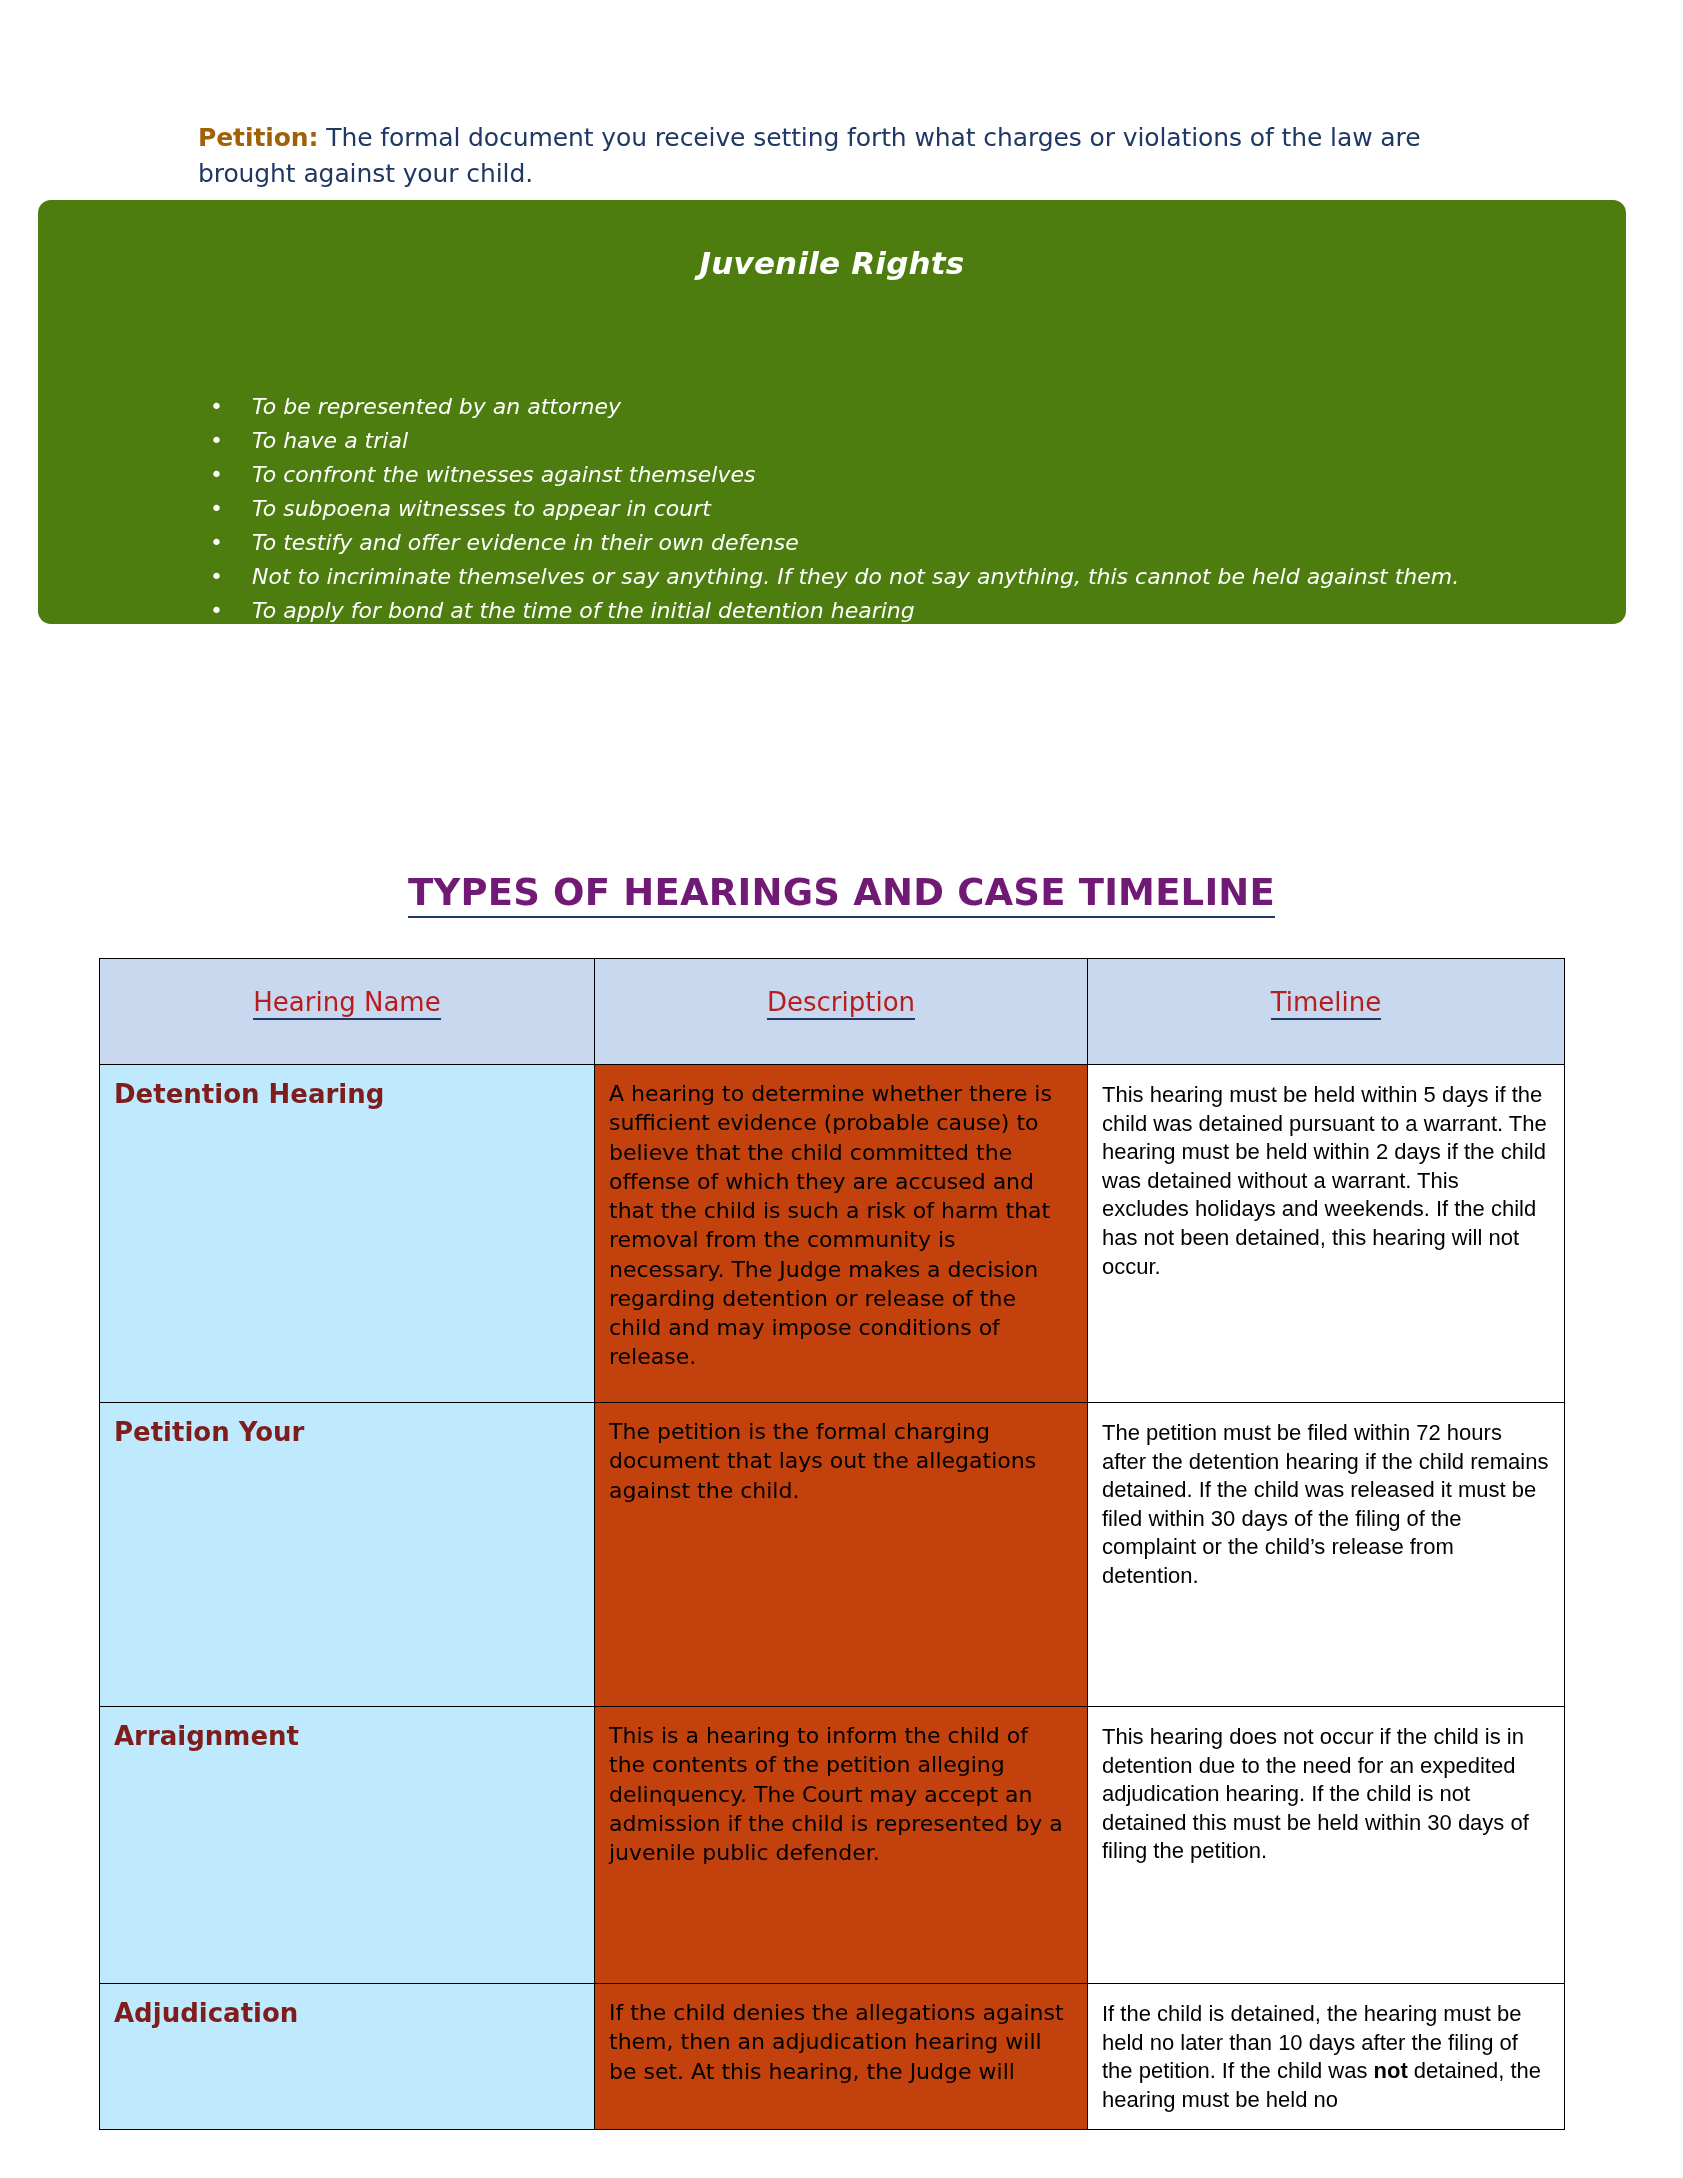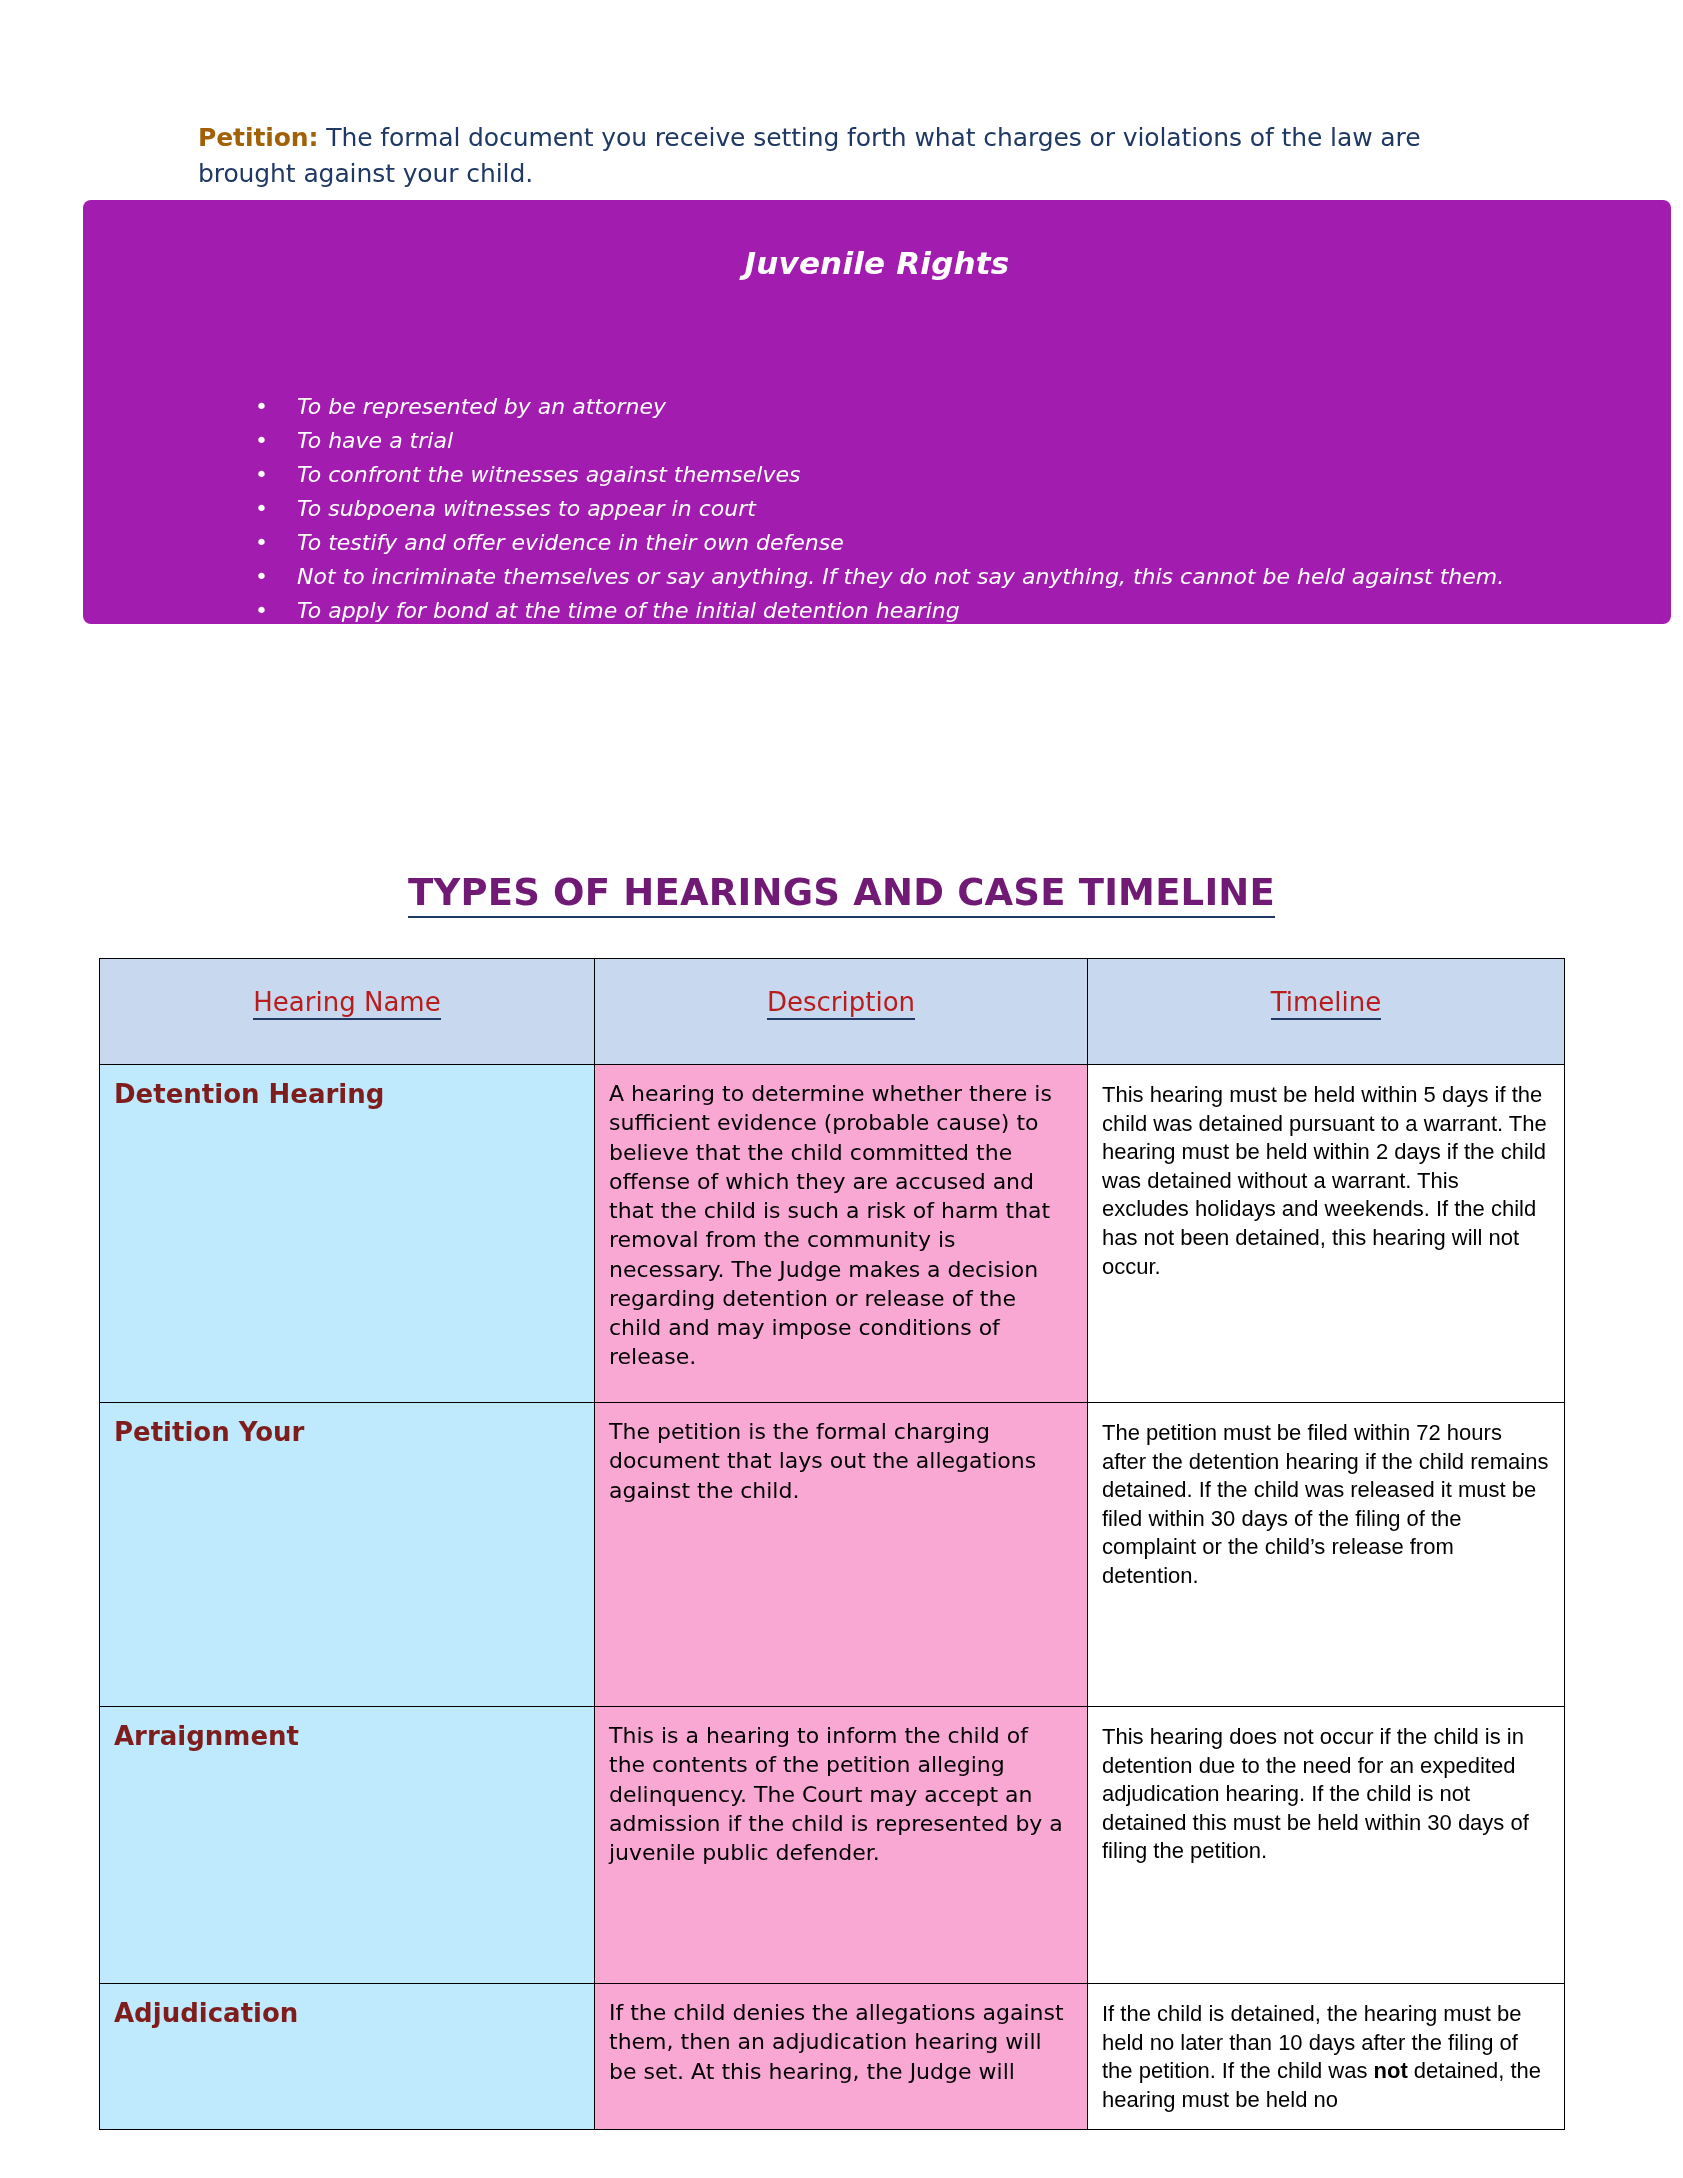--- a/index.html
+++ b/index.html
@@ -40,25 +40,24 @@
     color: #a16207;
   }
 
   
   .rights-card {
     position: absolute;
     left: 38px;
     top: 200px;
     width: 1588px;
     height: 424px;
-    background: #a21caf;
-    border-radius: 8px;
+    background: #4d7c0f;
+    border-radius: 13px;
     color: #ffffff;
     box-sizing: border-box;
-    margin-left: 45px;
   }
   .rights-title {
     position: absolute;
     top: 45px;
     left: 0;
     width: 100%;
     text-align: center;
     font-family: "DejaVu Sans", sans-serif;
     font-size: 31px;
     font-style: italic;
@@ -158,21 +157,21 @@
 
   td.name-cell {
     background: #BFE9FC;
     padding: 14px 0 10px 14px;
     font-family: "DejaVu Sans", sans-serif;
     font-size: 26px;
     font-weight: bold;
     color: #7f1d1d;
   }
   td.desc-cell {
-    background: #f9a8d4;
+    background: #c2410c;
     padding: 14px 18px 12px 14px;
     font-family: "DejaVu Sans", sans-serif;
     font-size: 22px;
     line-height: 1.33;
     color: #000000;
   }
   td.time-cell {
     background: #ffffff;
     padding: 16px 14px 12px 14px;
     font-family: "Liberation Sans", sans-serif;

